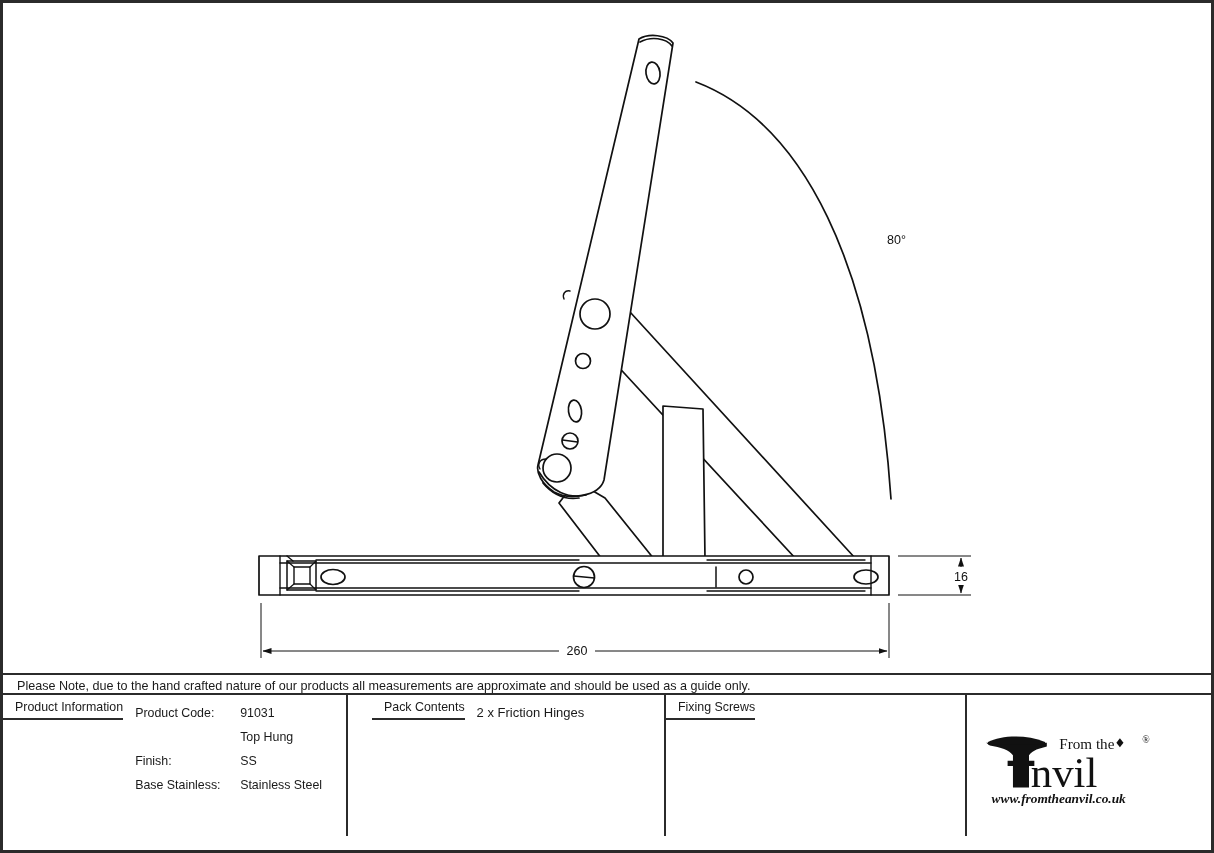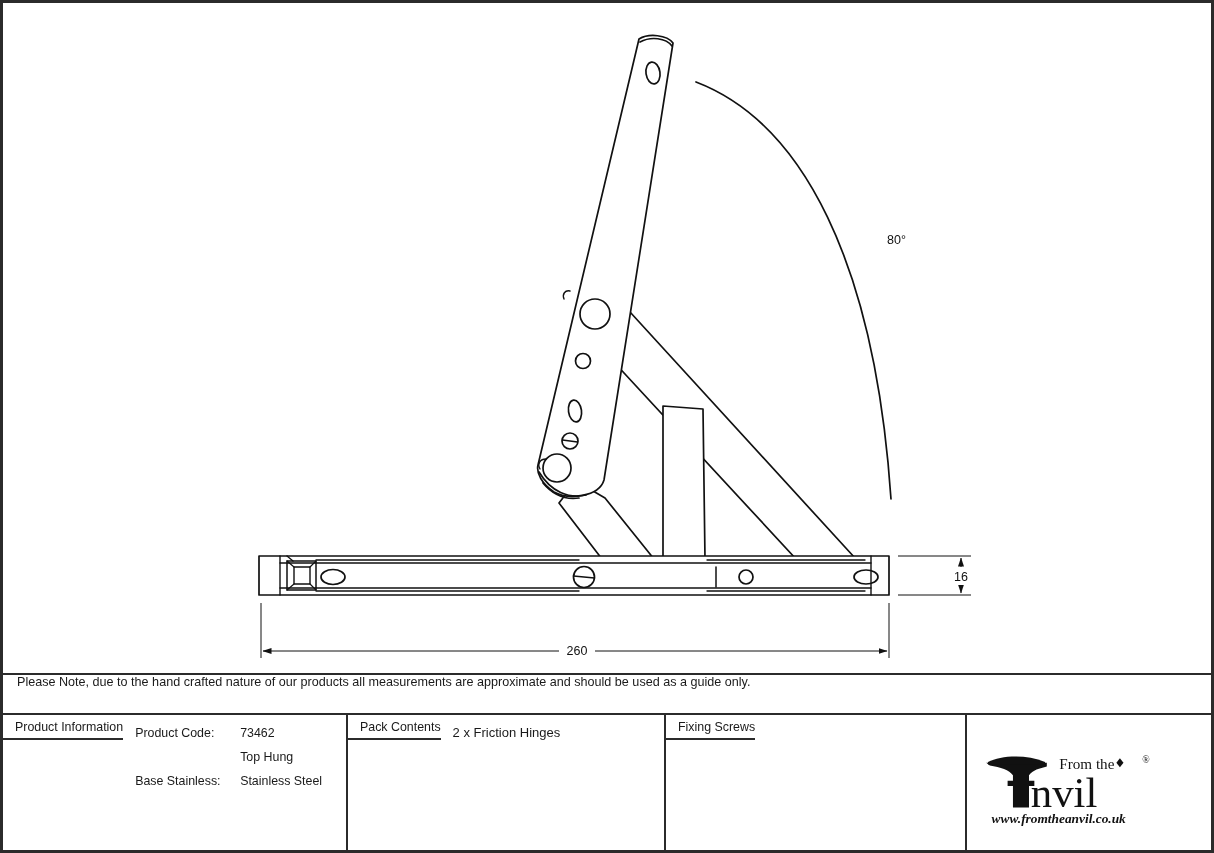--- a/index.html
+++ b/index.html
@@ -27,41 +27,41 @@
 
   
   #info-block {
     position: absolute;
     left: 0;
     top: 670px;
     width: 1208px;
     height: 177px;
   }
   .note-row {
-    height: 42px;
+    height: 22px;
     border-top: 2.5px solid #2b2b2b;
     border-bottom: 2.5px solid #2b2b2b;
     display: flex;
-    align-items: flex-start;
+    align-items: flex-end;
     padding-left: 14px;
     font-size: 12.6px;
     color: #1a1a1a;
   }
   .table-wrap {
     display: flex;
     height: 141px;
   }
   .col {
     position: relative;
     border-right: 2.5px solid #2b2b2b;
     display: flex;
     flex-direction: row;
   }
   .col.col-product { width: 345px; }
-  .col.col-pack    { width: 318px; }
+  .col.col-pack    { width: 318px; padding-left: 24px; }
   .col.col-screws  { width: 301px; }
   .col.col-logo    { width: 205px; border-right: none; align-items: center; }
   .col-head {
     height: 25px;
     display: flex;
     align-items: center;
     padding-left: 12px;
     font-size: 12.4px;
     color: #1a1a1a;
     border-bottom: 2.5px solid #2b2b2b;
@@ -234,25 +234,29 @@
 
     <div class="table-wrap">
 
       <div class="col col-product">
         <div class="col-head">Product Information</div>
         <div class="col-body">
           <table class="spec-table">
             <tbody>
               <tr>
                 <td class="k">Product Code:</td>
-                <td class="v">73462</td>
+                <td class="v">91031</td>
               </tr>
               <tr>
                 <td class="k"></td>
                 <td class="v">Top Hung</td>
+              </tr>
+              <tr>
+                <td class="k">Finish:</td>
+                <td class="v">SS</td>
               </tr>
               <tr>
                 <td class="k">Base Stainless:</td>
                 <td class="v">Stainless Steel</td>
               </tr>
             </tbody>
           </table>
         </div>
       </div>
 

